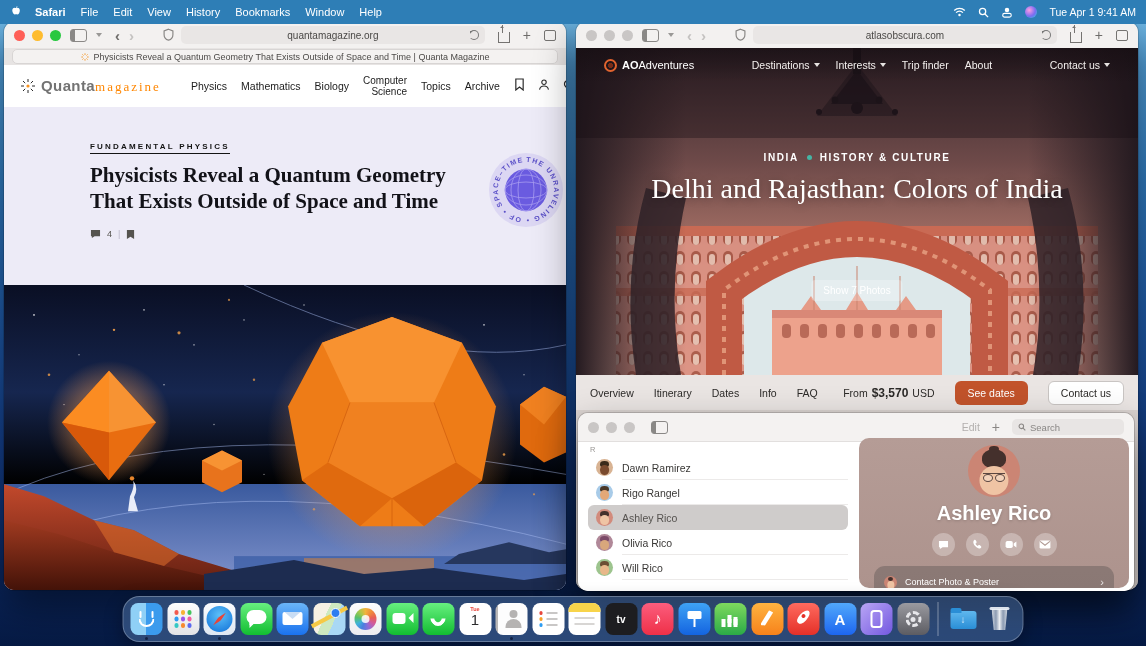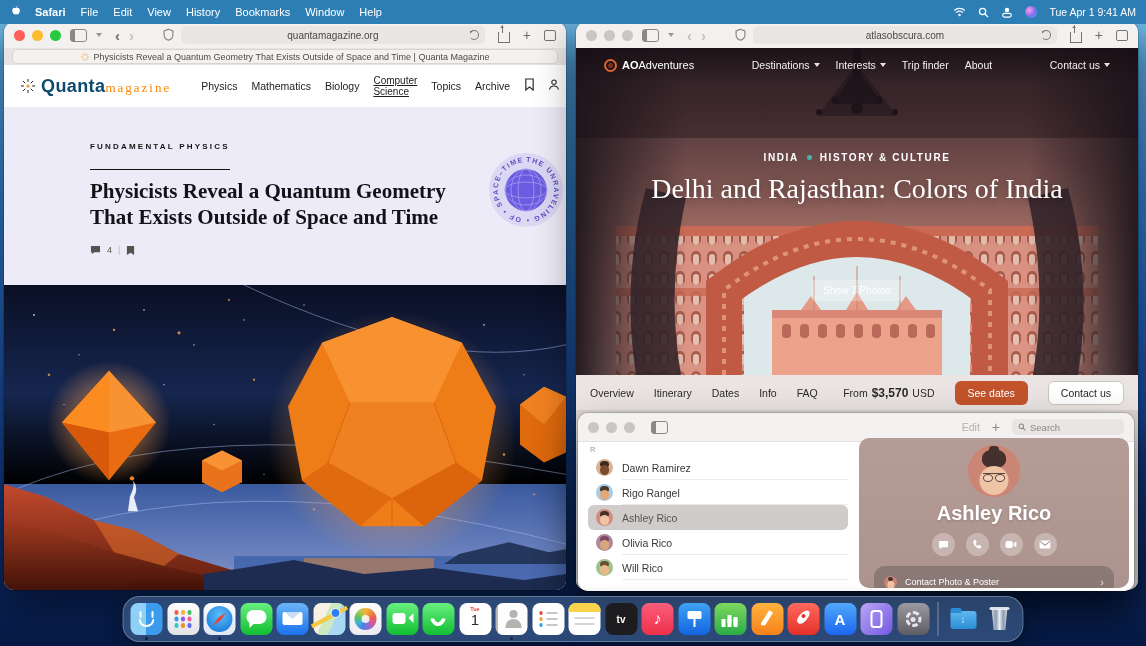--- a/index.html
+++ b/index.html
@@ -41,27 +41,27 @@
   .ic-plus{font-size:14px;color:#6e6c6a;line-height:1;}
   .ic-tabs{width:10px;height:9px;border:1.3px solid #757371;border-radius:2px;position:relative;background:#f3f1f0;}
   .ic-tabs::before{content:"";position:absolute;right:-4px;top:-4px;width:10px;height:9px;border:1.3px solid #757371;border-radius:2px;z-index:-1;}
   .sf-tabbar{height:17px;background:#e7e4e3;display:flex;align-items:center;padding:0 8px;}
   .sf-tab{flex:1;height:13px;background:#f4f2f1;border:1px solid #d8d5d4;border-radius:5px;display:flex;align-items:center;
     justify-content:center;gap:5px;font-size:9px;color:#4c4a48;}
   
   .site-q{height:526px;display:flex;flex-direction:column;background:#fff;}
   .q-nav{height:42px;display:flex;align-items:center;padding:0 16px;gap:14px;background:#fff;}
   .q-logo{display:flex;align-items:center;gap:5px;margin-right:16px;}
-  .q-logo .qname{font-size:18px;font-weight:bold;color:#0c4a6e;letter-spacing:.4px;}
+  .q-logo .qname{font-size:15px;font-weight:bold;color:#737373;letter-spacing:.4px;}
   .q-logo .qmag{font-size:13px;color:#ff8600;letter-spacing:2px;font-family:"Liberation Serif",serif;}
   .q-link{font-size:10.5px;color:#1c1c1c;white-space:nowrap;}
-  .q-link.two{white-space:normal;width:54px;text-align:left;line-height:1.15;font-size:10px;text-decoration:underline;}
+  .q-link.two{white-space:normal;width:54px;text-align:right;line-height:1.15;font-size:10px;}
   .q-icons{display:flex;align-items:center;gap:13px;margin-left:auto;}
   .q-article{height:178px;background:#edebf7;position:relative;padding:28px 0 0 86px;box-sizing:border-box;}
-  .q-kicker{font-size:8px;letter-spacing:2.2px;color:#141414;border-bottom:1px solid #141414;display:inline-block;padding-bottom:18px;font-weight:bold;}
+  .q-kicker{font-size:8px;letter-spacing:2.2px;color:#141414;border-bottom:1px solid #141414;display:inline-block;padding-bottom:2px;font-weight:bold;}
   .q-title{font-family:"Liberation Serif",serif;font-weight:bold;font-size:21px;line-height:1.22;color:#121218;width:380px;margin-top:9px;}
   .q-row{display:flex;margin-top:12px;}
   .q-meta{width:82px;display:flex;align-items:flex-start;gap:6px;color:#55534f;font-size:9px;padding-top:3px;}
   .q-meta .sep{color:#b9b7c6;}
   .q-dek{font-family:"Liberation Serif",serif;font-style:italic;font-size:10.5px;line-height:1.5;color:#2c2a30;width:290px;}
   .q-badge{position:absolute;right:3px;top:46px;width:74px;height:74px;}
   .q-hero{flex:1;position:relative;}
   .q-hero svg{position:absolute;inset:0;width:100%;height:100%;}
   
   .site-ao{height:542px;display:flex;flex-direction:column;}

